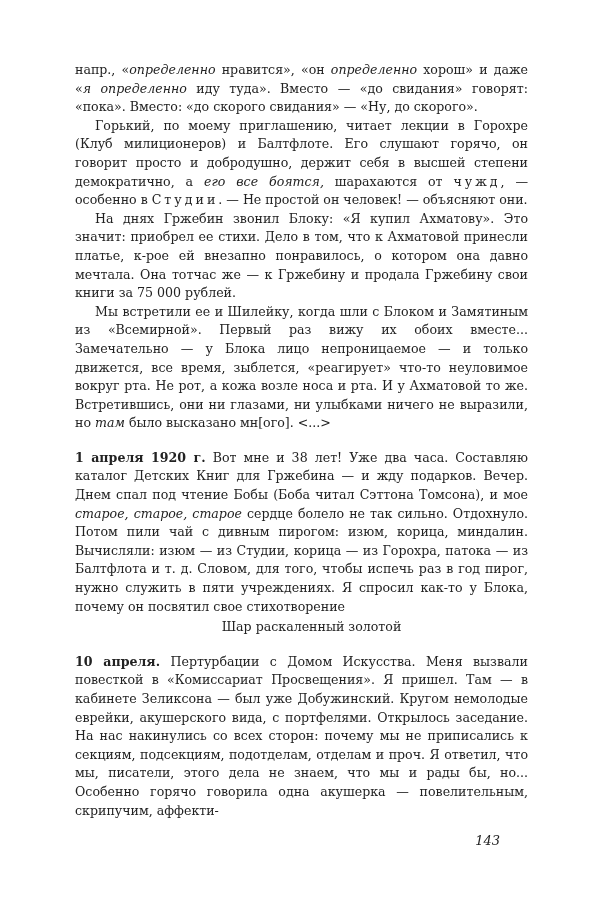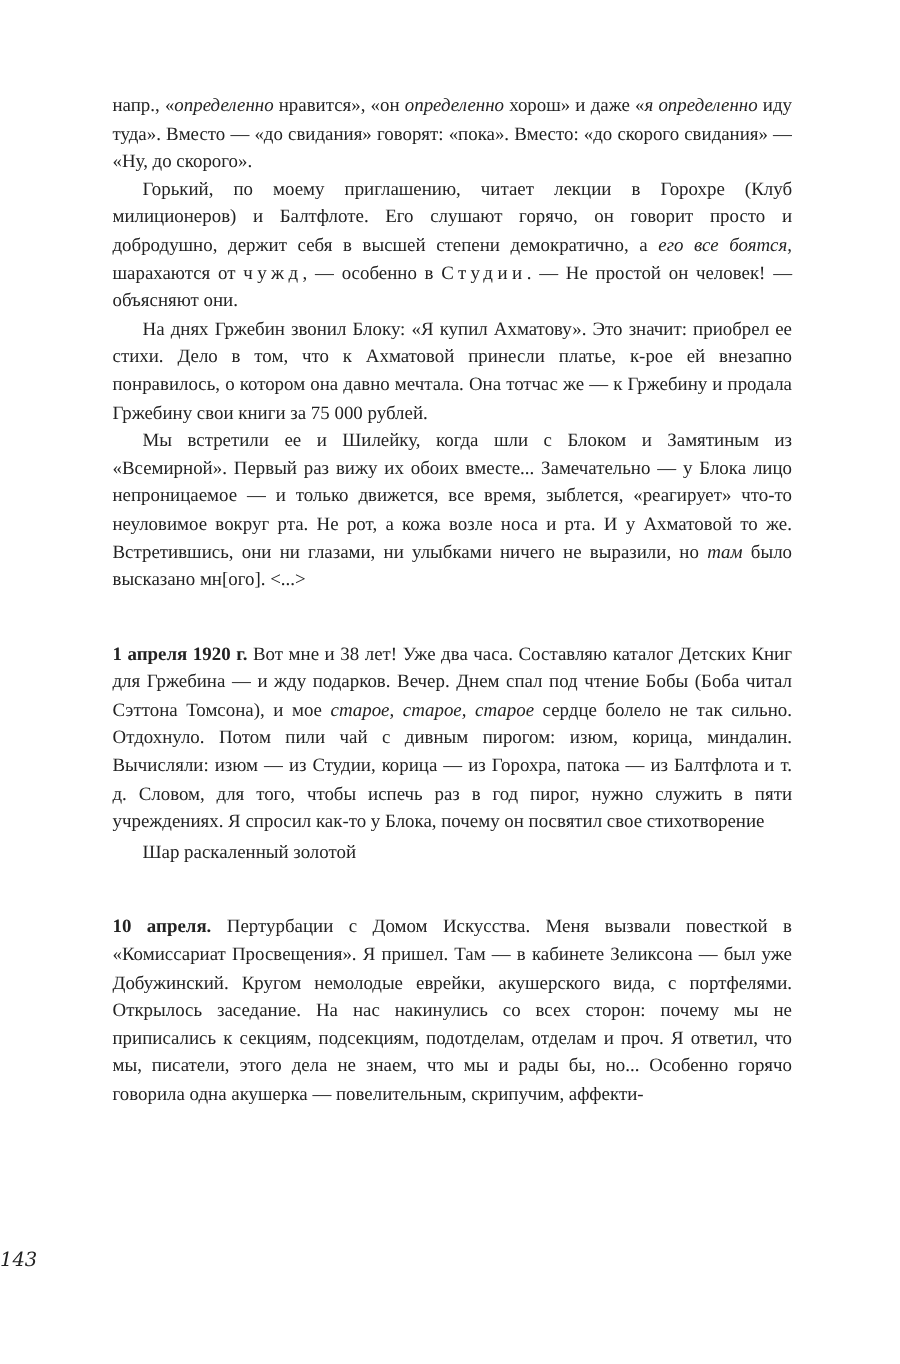--- a/index.html
+++ b/index.html
@@ -3,30 +3,30 @@
 <meta charset="utf-8">
 <style>
   html, body { margin: 0; padding: 0; background: #ffffff; }
   body { width: 600px; height: 909px; position: relative; overflow: hidden; }
   .page {
     position: absolute; left: 75px; top: 61px; width: 453px;
     font-family: "DejaVu Serif", "Liberation Serif", serif;
     font-size: 12.6px; line-height: 18.6px; color: #222;
     text-align: justify; hyphens: manual;
   }
-  .p { margin: 0; font-family: Liberation Serif, serif; }
+  .p { margin: 0; }
   .indent { text-indent: 20px; }
-  .entry { margin-top: 31px; }
-  .poem { text-align: left; margin: 2px 0 3px 0; padding-left: 20px; }
+  .entry { margin-top: 16px; }
+  .poem { text-align: center; margin: 2px 0 3px 0; padding-left: 20px; }
   .b { font-weight: bold; }
   .i { font-style: italic; }
   .sp { letter-spacing: 3px; }
   sup { font-size: 8px; line-height: 0; }
   .pagenum {
-    position: absolute; left: 0; width: 500px; top: 833px; text-align: left;
+    position: absolute; left: 0; width: 500px; top: 833px; text-align: right;
     font-family: "DejaVu Serif", "Liberation Serif", serif; font-style: italic;
     font-size: 13px; color: #222;
   }
 </style>
 </head>
 <body>
 
 <div class="page">
   <p class="p">напр., «<span class="i">определенно</span> нравится», «он <span class="i">определенно</span> хорош» и даже «<span class="i">я определенно</span> иду туда». Вместо — «до свидания» говорят: «пока». Вместо: «до скорого свидания» — «Ну, до скорого».</p>
   <p class="p indent">Горький, по моему приглашению, читает лекции в Горохре (Клуб милиционеров) и Балтфлоте. Его слушают горячо, он говорит просто и добродушно, держит себя в высшей степени демократично, а <span class="i">его все боятся,</span> шарахаются от <span class="sp">чужд</span>, — особенно в <span class="sp">Студии</span>. — Не простой он человек! — объясняют они.</p>

